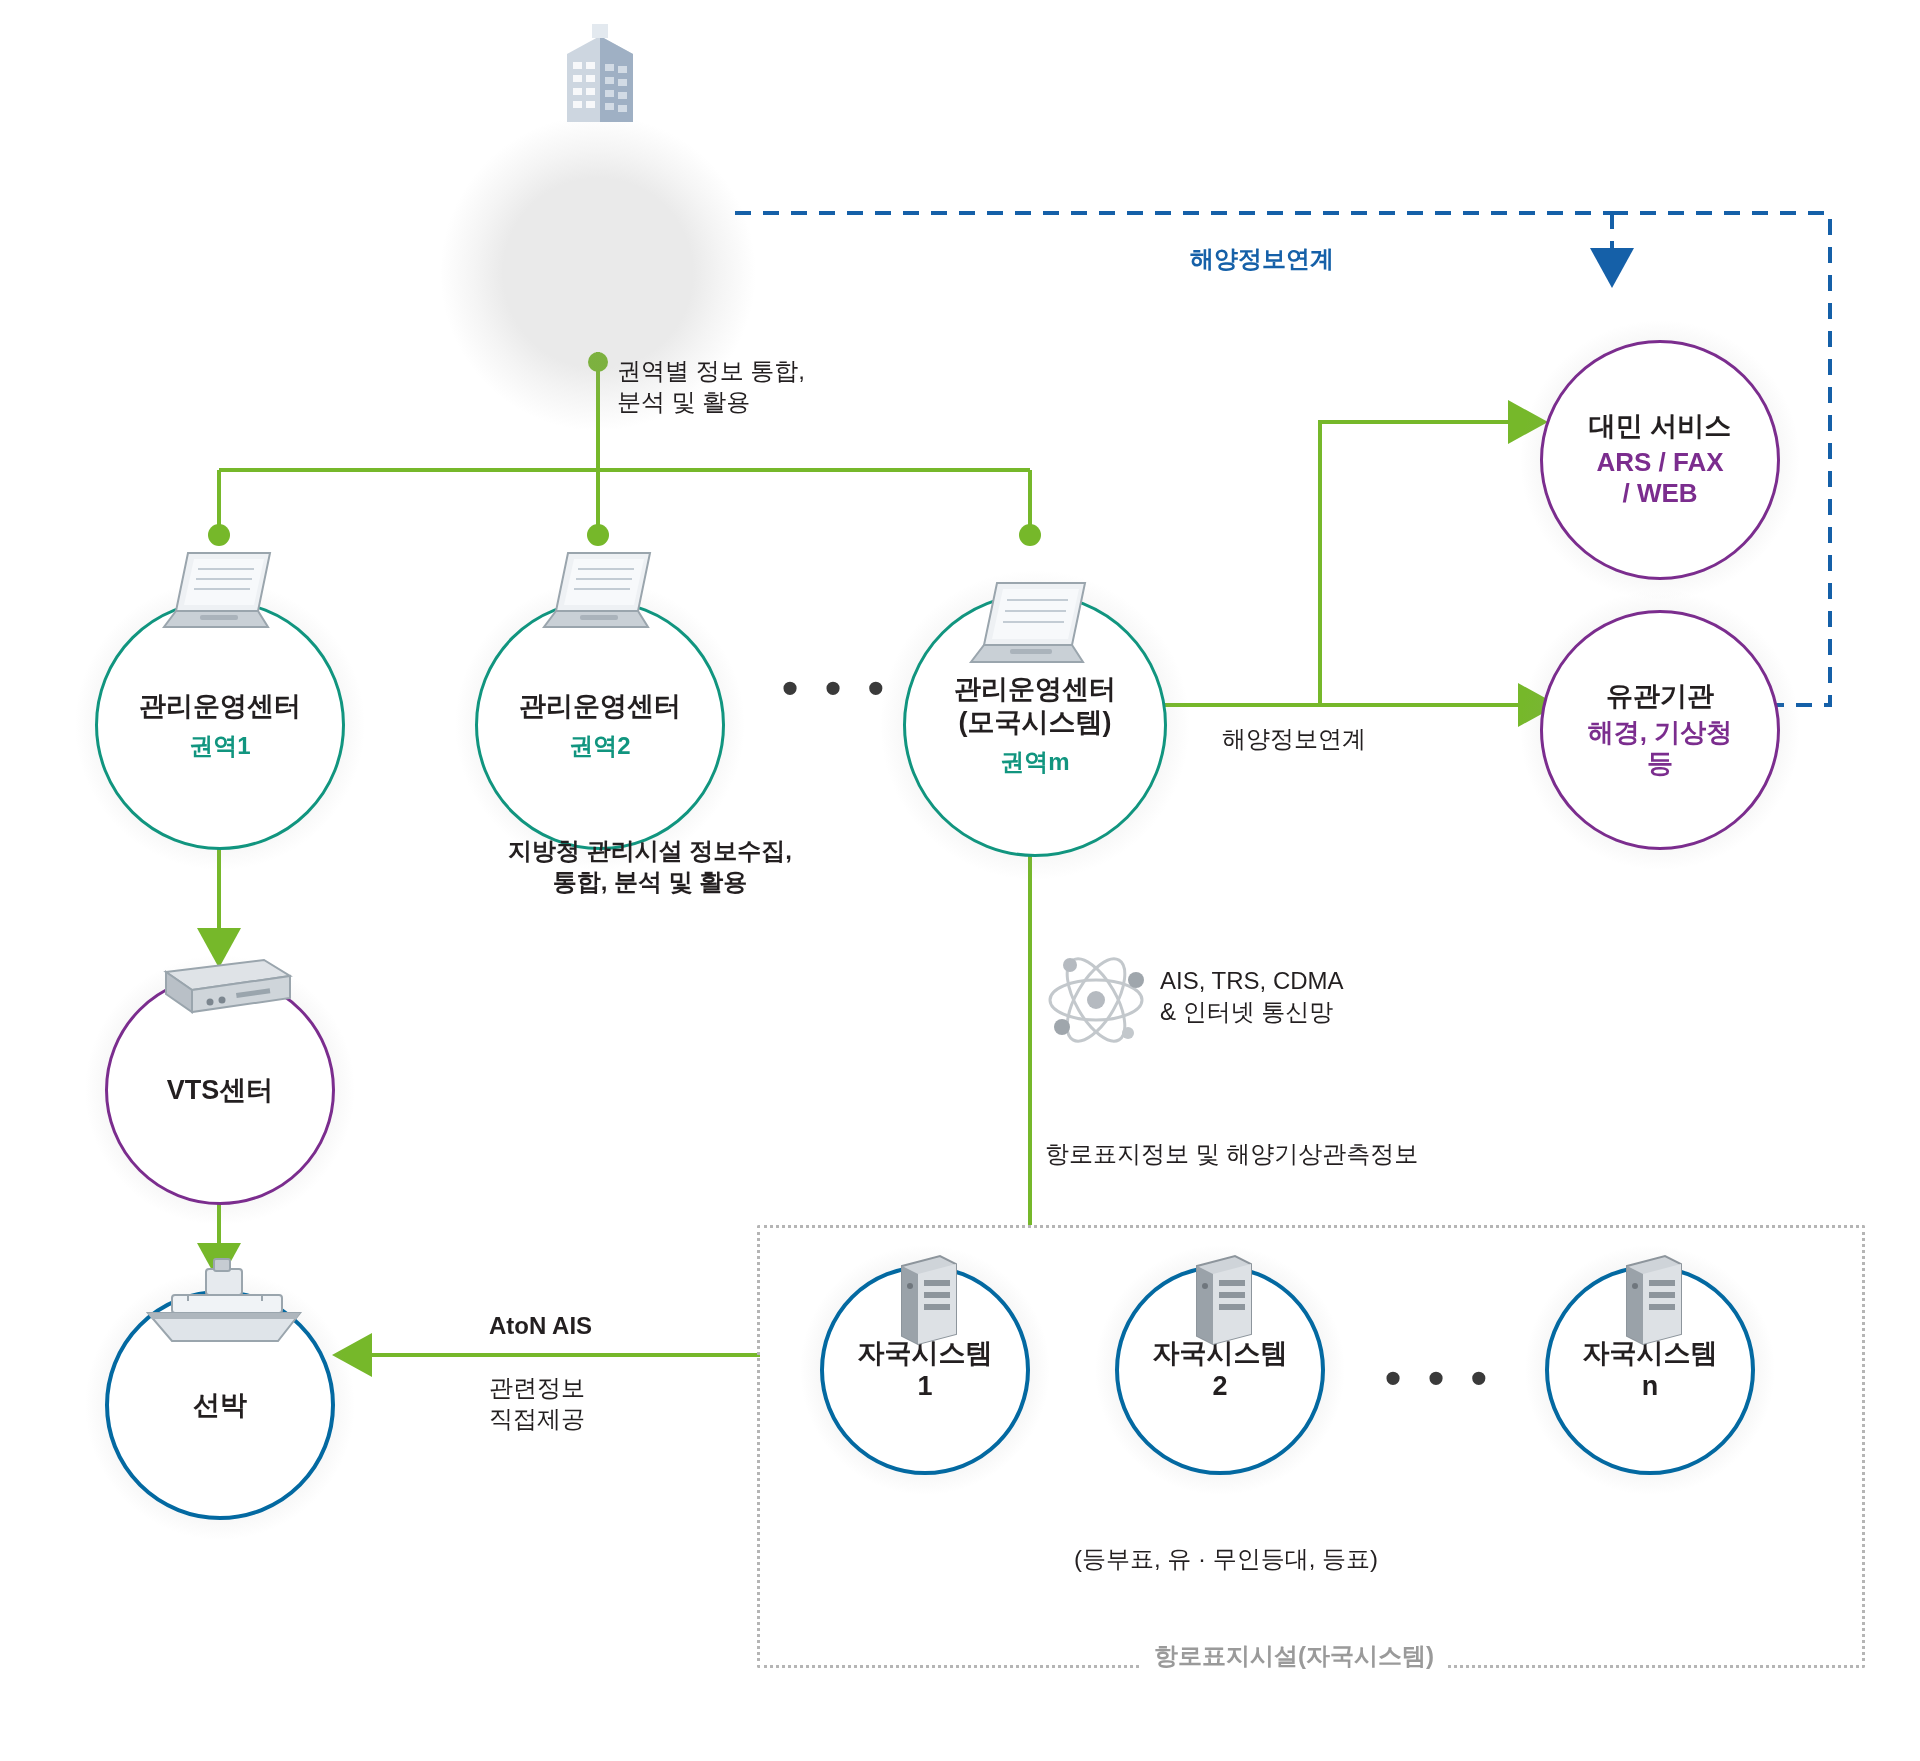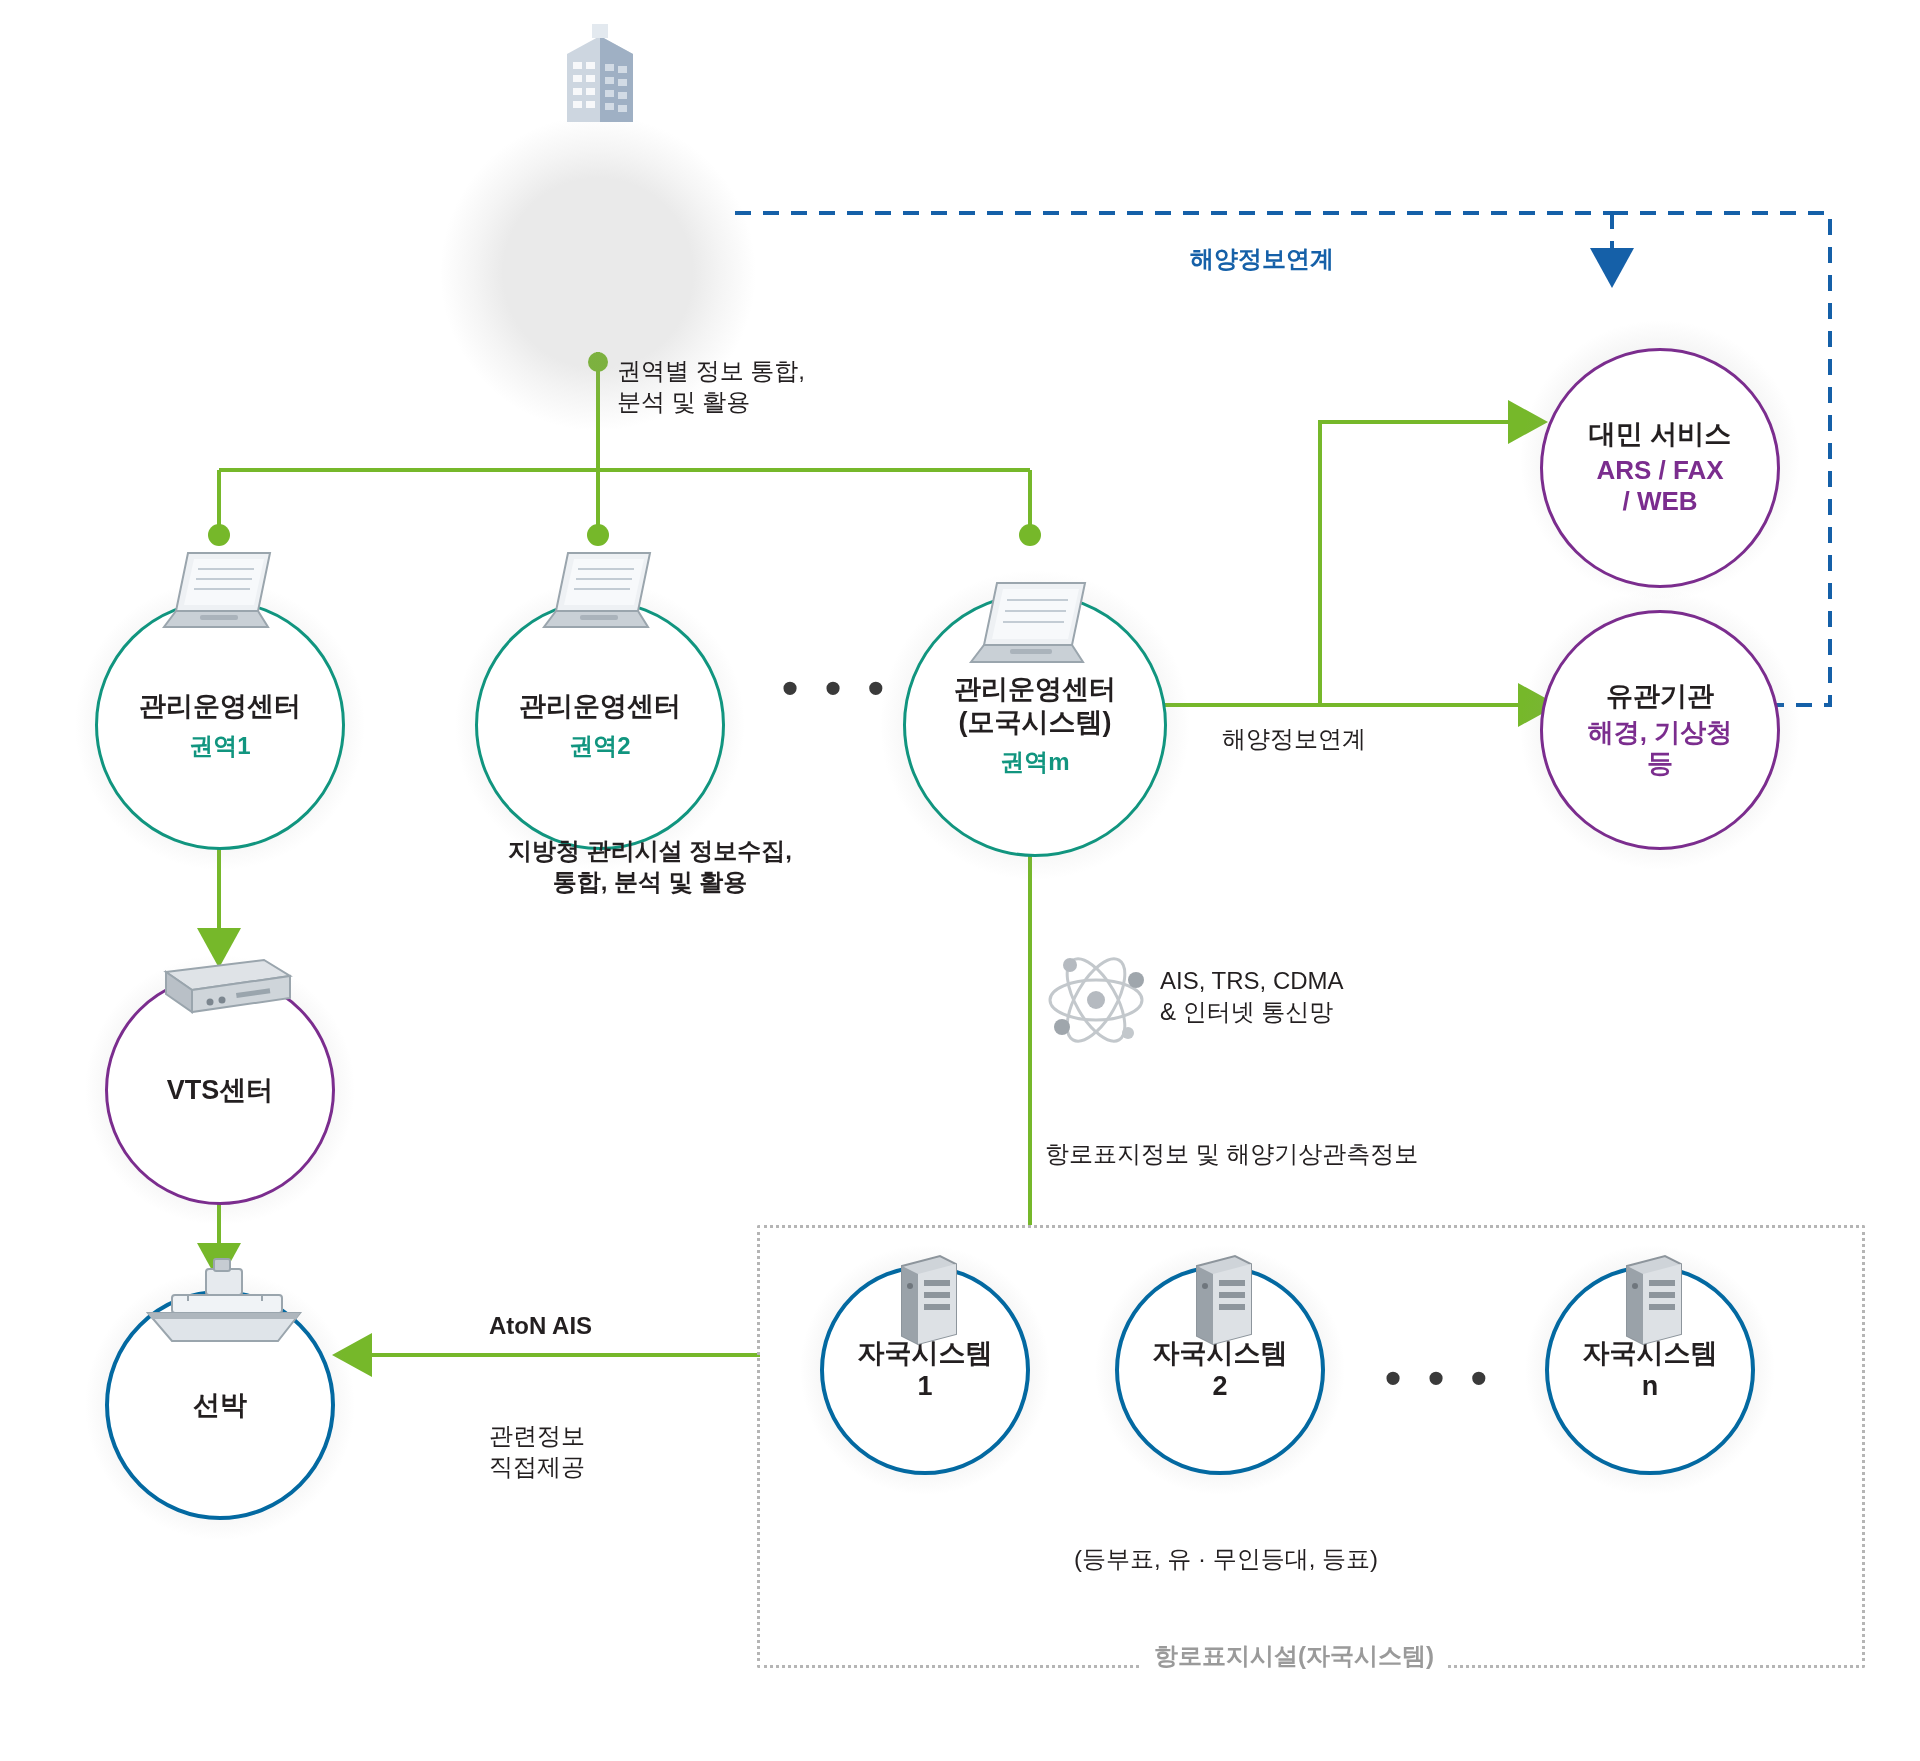--- a/index.html
+++ b/index.html
@@ -257,21 +257,21 @@
       <path d="M20,58 L172,58 L150,86 L44,86 Z" fill="#dfe4e9" stroke="#9aa5ad" stroke-width="2"></path>
       <path d="M20,58 L172,58 L168,64 L24,64 Z" fill="#aeb6bd"></path>
       <g stroke="#9aa5ad" stroke-width="2" fill="none">
         <line x1="60" y1="46" x2="60" y2="40"></line>
           <line x1="134" y1="46" x2="134" y2="40"></line>
       </g>
     </svg>
   </div>
 
   <div class="halo" style="left:1520px; top:320px; width:280px; height:280px;"></div>
-  <div class="node n-purple" style="left:1540px; top:348px; width:240px; height:240px;">
+  <div class="node n-purple" style="left:1540px; top:340px; width:240px; height:240px;">
     <div class="title-1">대민 서비스</div>
     <div class="sub-purple" style="white-space:pre-line;">ARS / FAX
 / WEB</div>
   </div>
 
   <div class="halo" style="left:1520px; top:590px; width:280px; height:280px;"></div>
   <div class="node n-purple" style="left:1540px; top:610px; width:240px; height:240px;">
     <div class="title-1">유관기관</div>
     <div class="sub-purple" style="white-space:pre-line;">해경, 기상청
 등</div>
@@ -358,17 +358,17 @@
       <circle cx="30" cy="20" r="7" fill="#b5bac0"></circle>
       <circle cx="22" cy="82" r="8" fill="#9fa6ac"></circle>
       <circle cx="88" cy="88" r="6" fill="#c3c8cc"></circle>
     </svg>
   </div>
   <div class="label" style="left:1160px; top:965px;">AIS, TRS, CDMA
 &amp; 인터넷 통신망</div>
 
   <div class="label" style="left:1045px; top:1138px;">항로표지정보 및 해양기상관측정보</div>
   <div class="label b" style="left:489px; top:1310px;">AtoN AIS</div>
-  <div class="label" style="left:489px; top:1372px;margin-top:48px;">관련정보
+  <div class="label" style="left:489px; top:1372px;">관련정보
 직접제공</div>
   <div class="label" style="left:1074px; top:1543px;">(등부표, 유 · 무인등대, 등표)</div>
 
 </div>
 
 </body></html>

